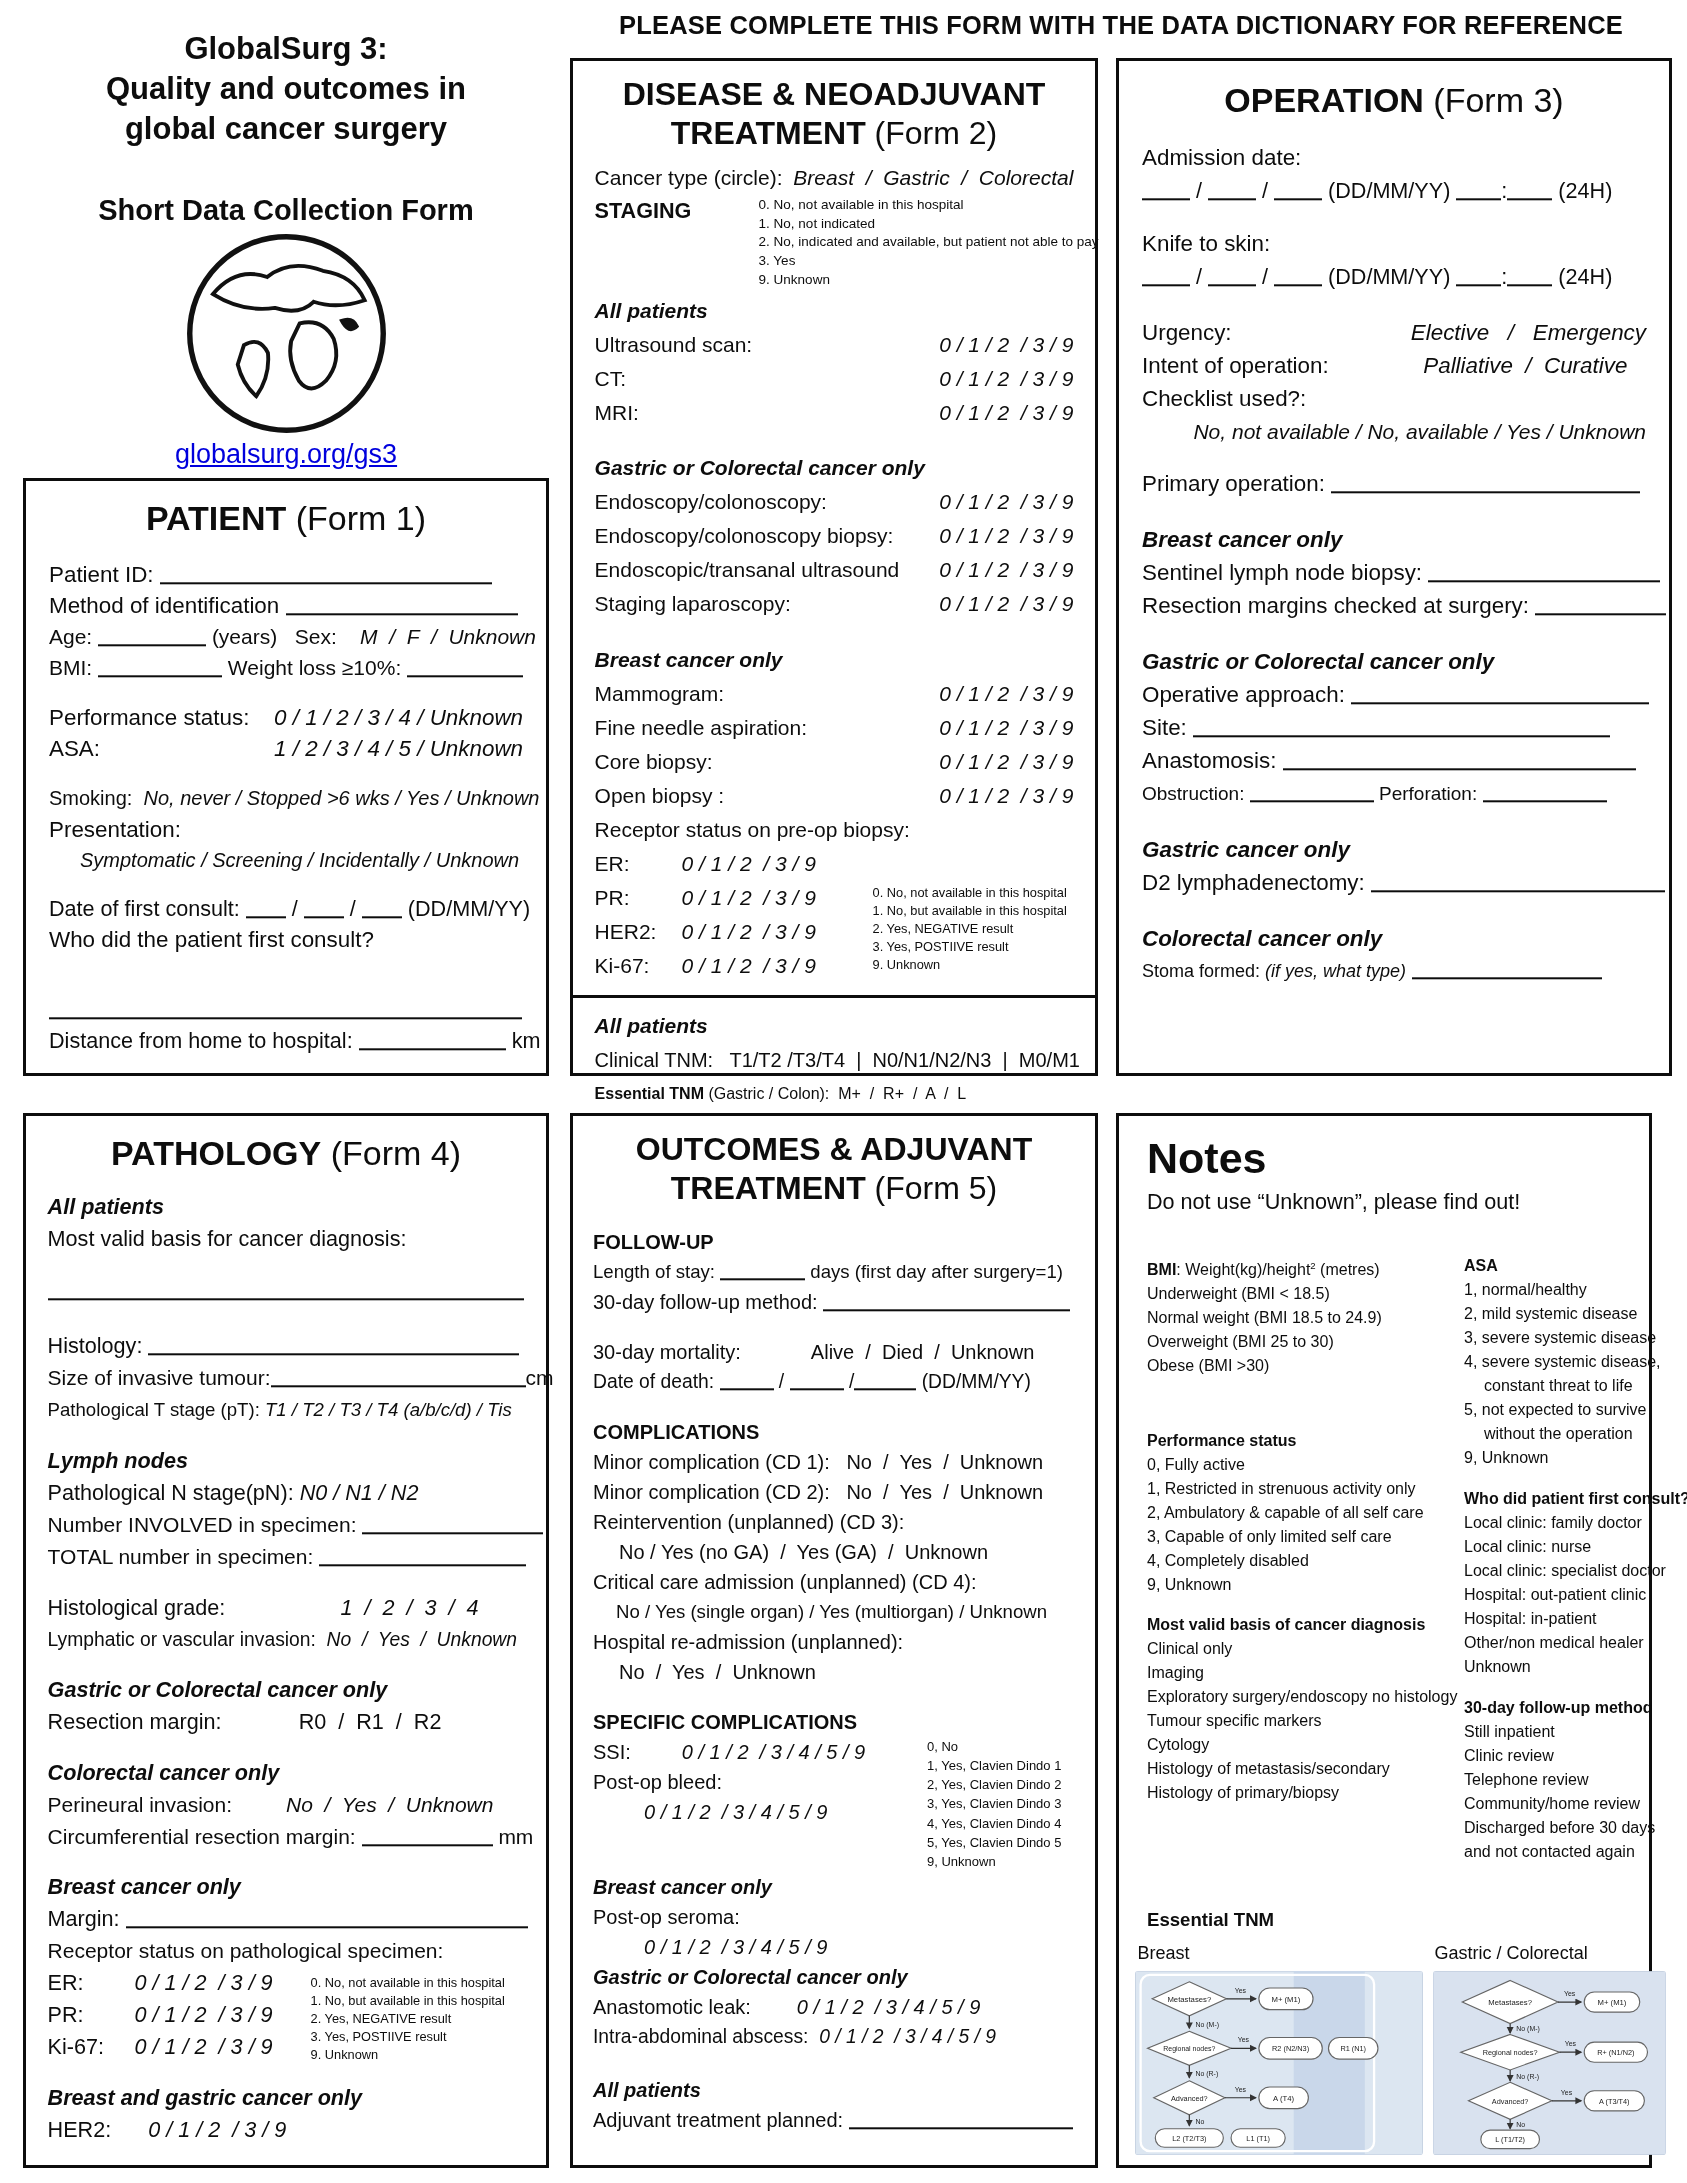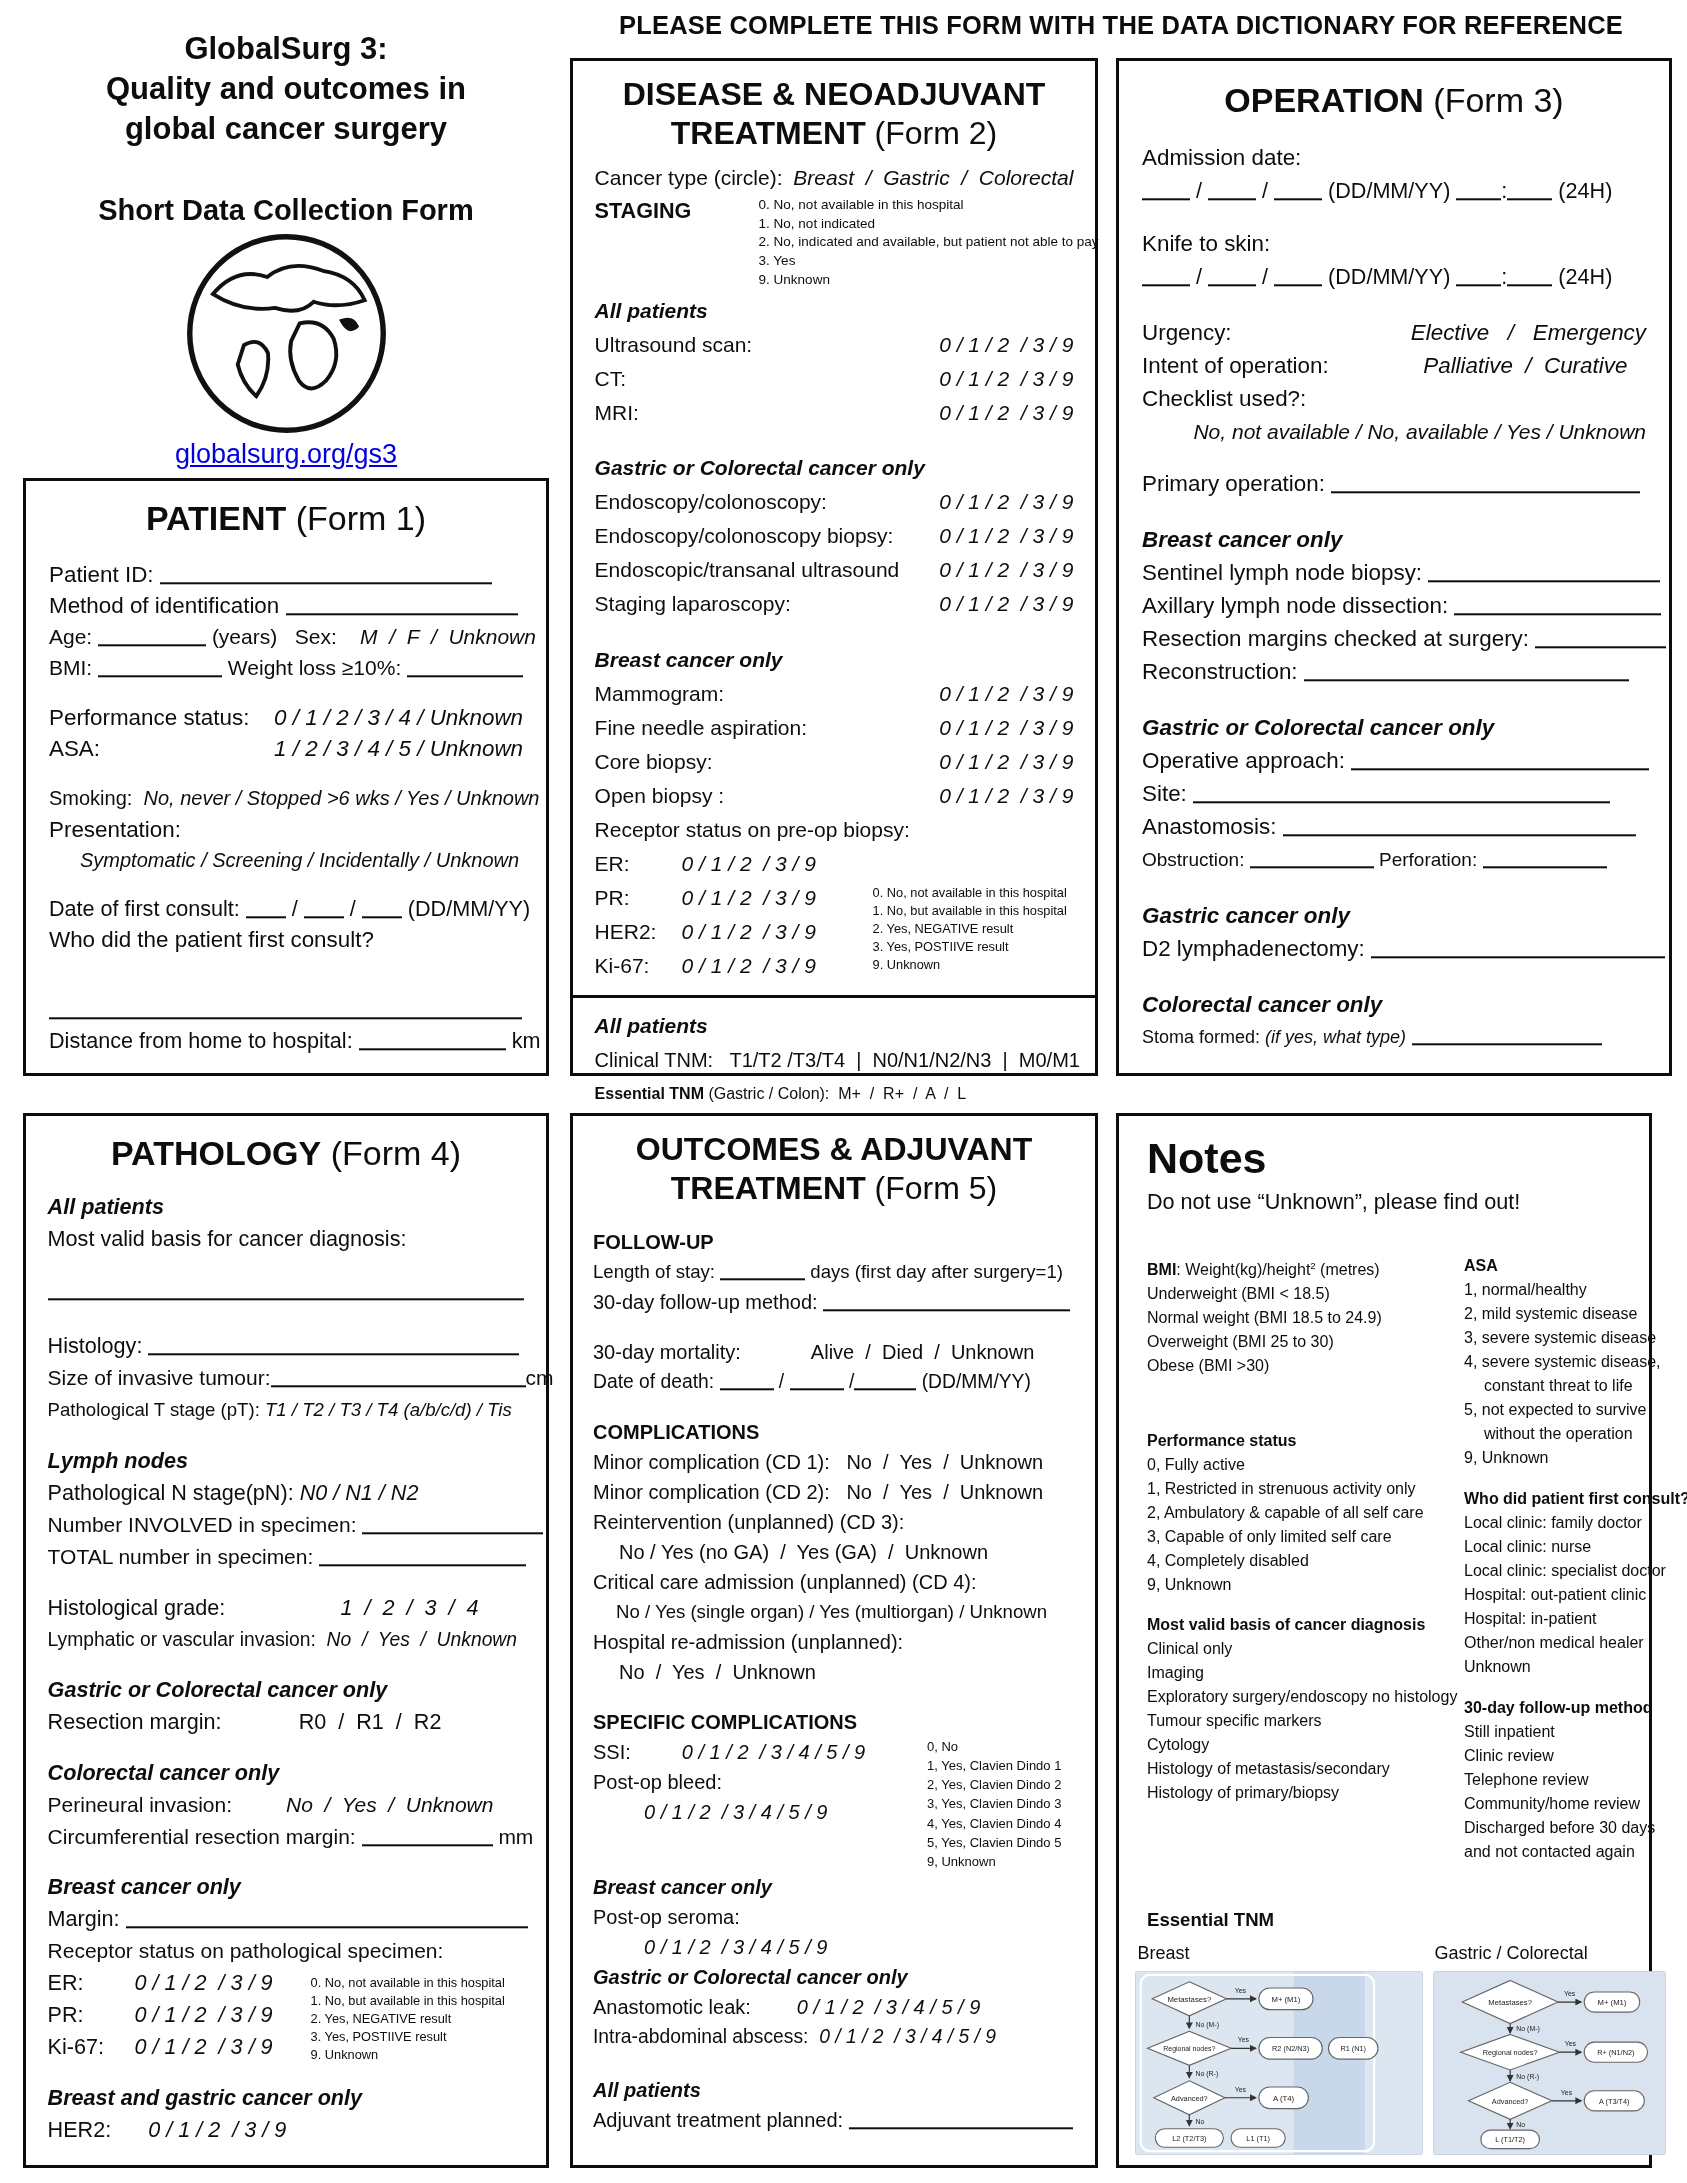--- a/index.html
+++ b/index.html
@@ -317,27 +317,21 @@
           <span class="lparts"><span class="txt">Primary operation: </span><span class="blank" style="width: 309px;"></span></span>
         </div>
         <div class="gap" style="height: 23px;"></div>
         <div class="line">
           <span class="lparts"><span class="hi">Breast cancer only</span></span>
         </div>
         <div class="line">
           <span class="lparts"><span class="txt">Sentinel lymph node biopsy: </span><span class="blank" style="width: 232px;"></span></span>
         </div>
         <div class="line">
-          <span class="lparts"><span class="txt">Axillary lymph node dissection: </span><span class="blank" style="width: 207px;"></span></span>
-        </div>
-        <div class="line">
           <span class="lparts"><span class="txt">Resection margins checked at surgery: </span><span class="blank" style="width: 131px;"></span></span>
-        </div>
-        <div class="line">
-          <span class="lparts"><span class="txt">Reconstruction: </span><span class="blank" style="width: 325px;"></span></span>
         </div>
         <div class="gap" style="height: 23px;"></div>
         <div class="line">
           <span class="lparts"><span class="hi">Gastric or Colorectal cancer only</span></span>
         </div>
         <div class="line">
           <span class="lparts"><span class="txt">Operative approach: </span><span class="blank" style="width: 298px;"></span></span>
         </div>
         <div class="line">
           <span class="lparts"><span class="txt">Site: </span><span class="blank" style="width: 417px;"></span></span>

